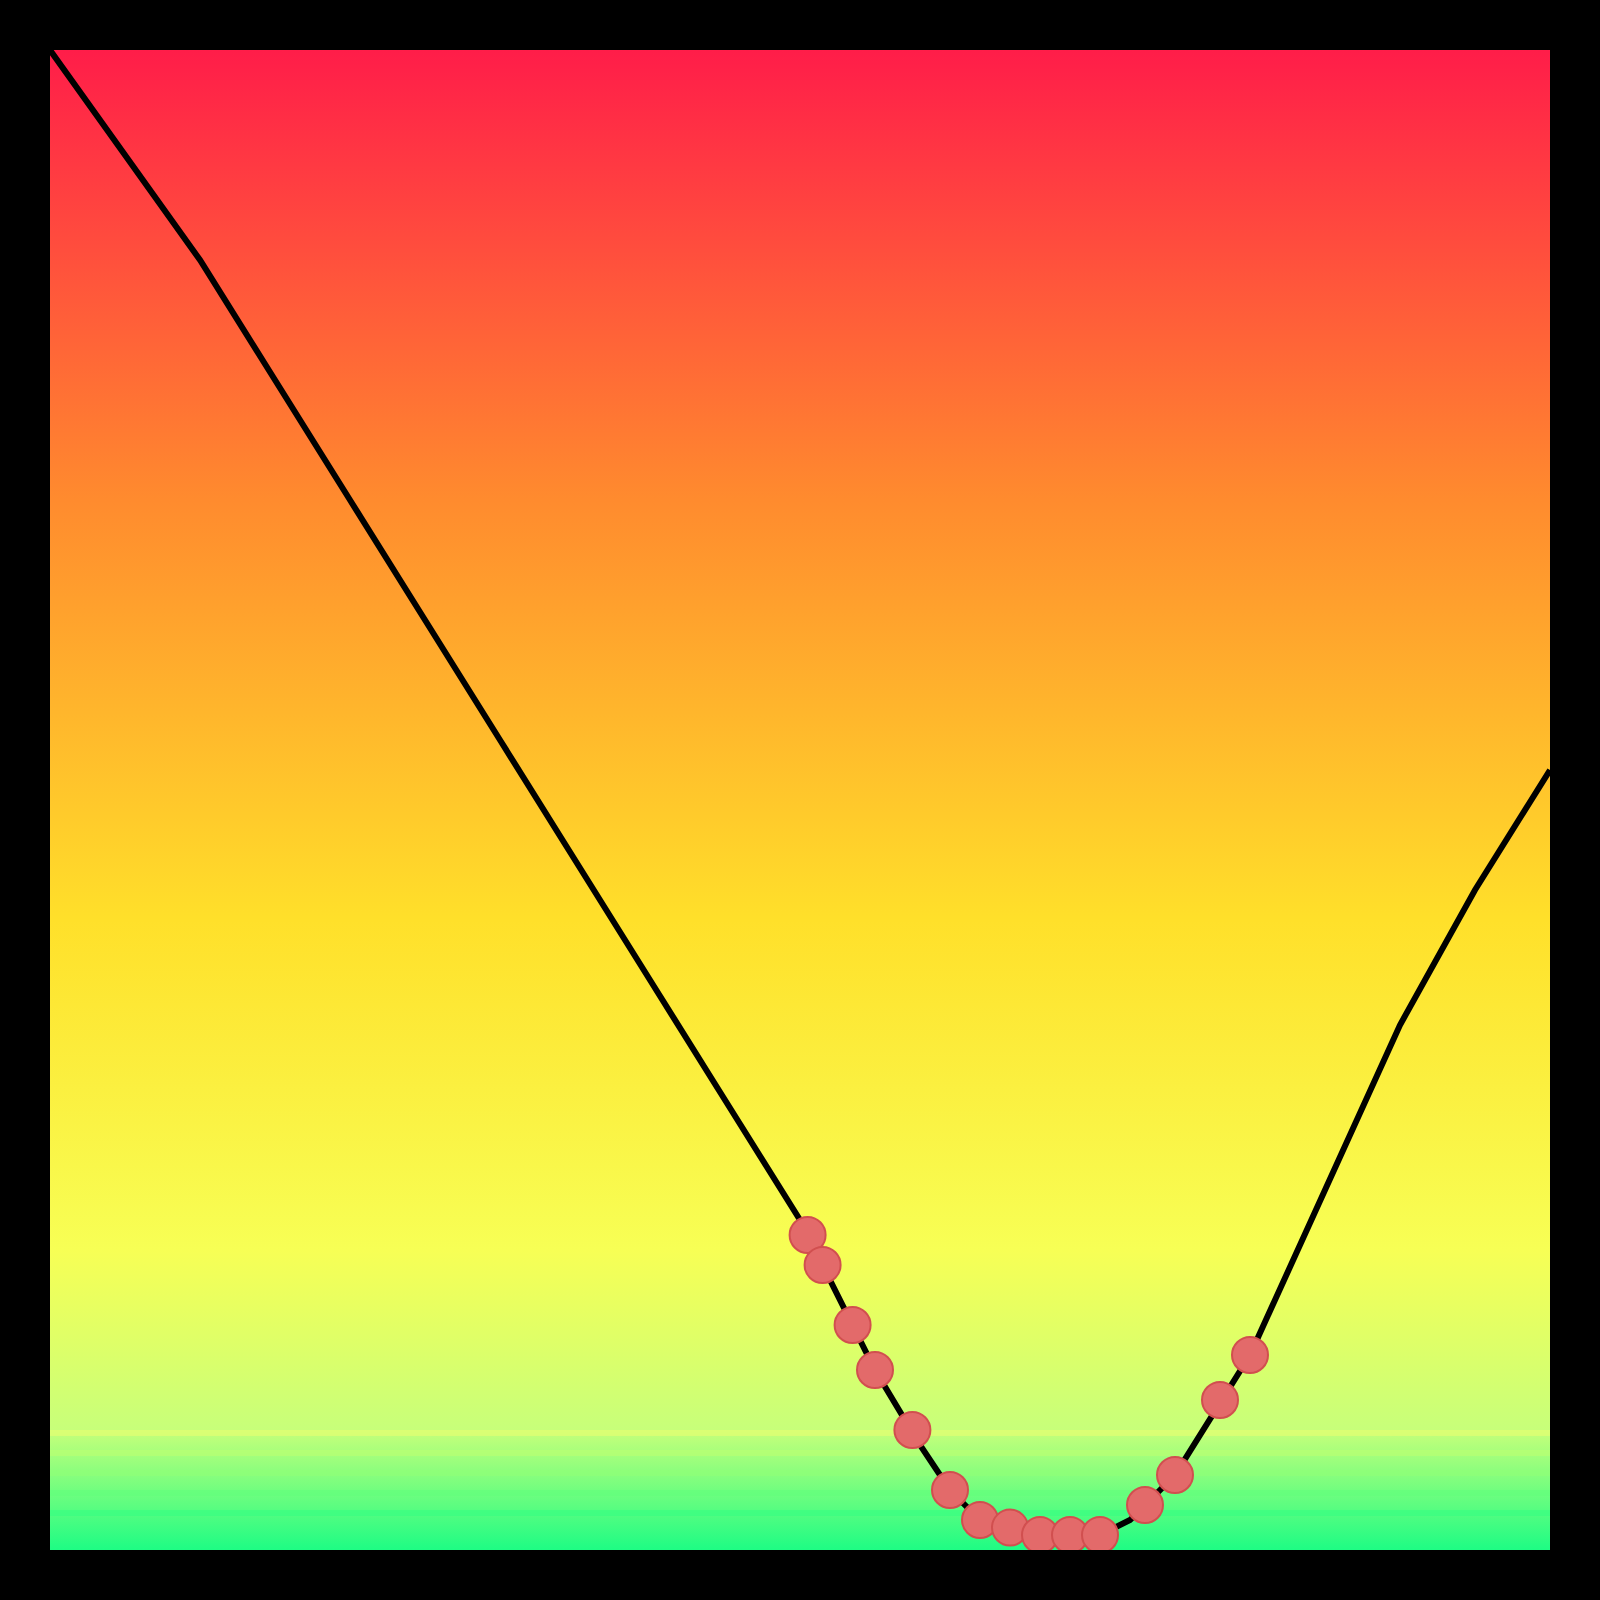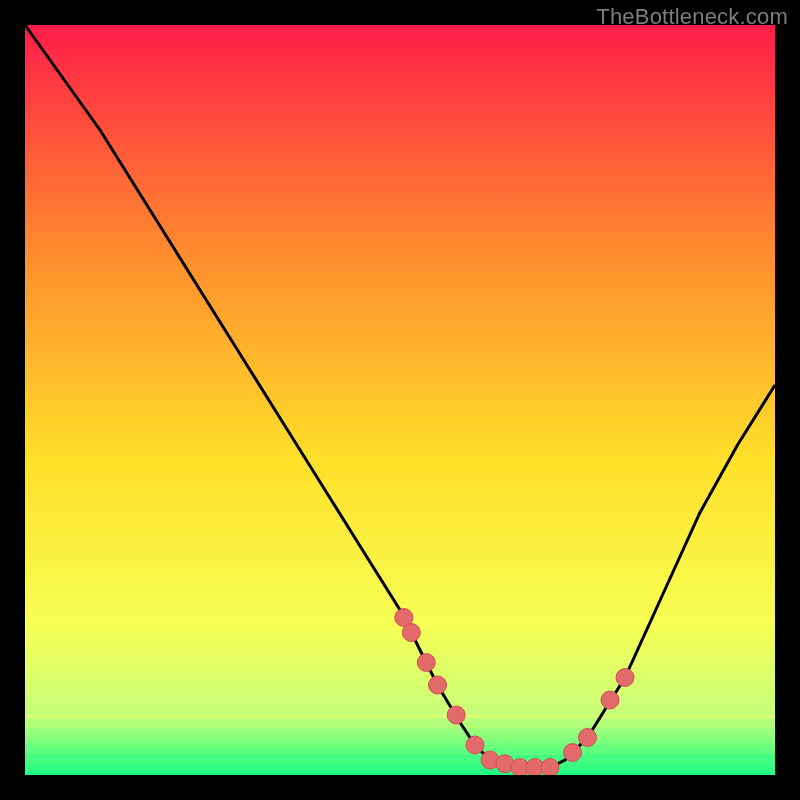--- a/index.html
+++ b/index.html
@@ -27,21 +27,20 @@
     width: 750px;
     height: 750px;
   }
   .plot svg { width: 100%; height: 100%; display: block; }
 </style>
 </head>
 <body>
 
 <div class="frame">
 
-  <div class="watermark">TheBottleneck.com</div>
 
   <div class="plot">
     <svg viewBox="0 0 750 750" preserveAspectRatio="none">
       <defs>
         <linearGradient id="bg-grad" x1="0" y1="0" x2="0" y2="1">
           <stop offset="0%" stop-color="#ff1d49"></stop>
           <stop offset="30%" stop-color="#ff8b2e"></stop>
           <stop offset="58%" stop-color="#ffe02a"></stop>
           <stop offset="80%" stop-color="#f7ff55"></stop>
           <stop offset="92%" stop-color="#c7ff7a"></stop>

